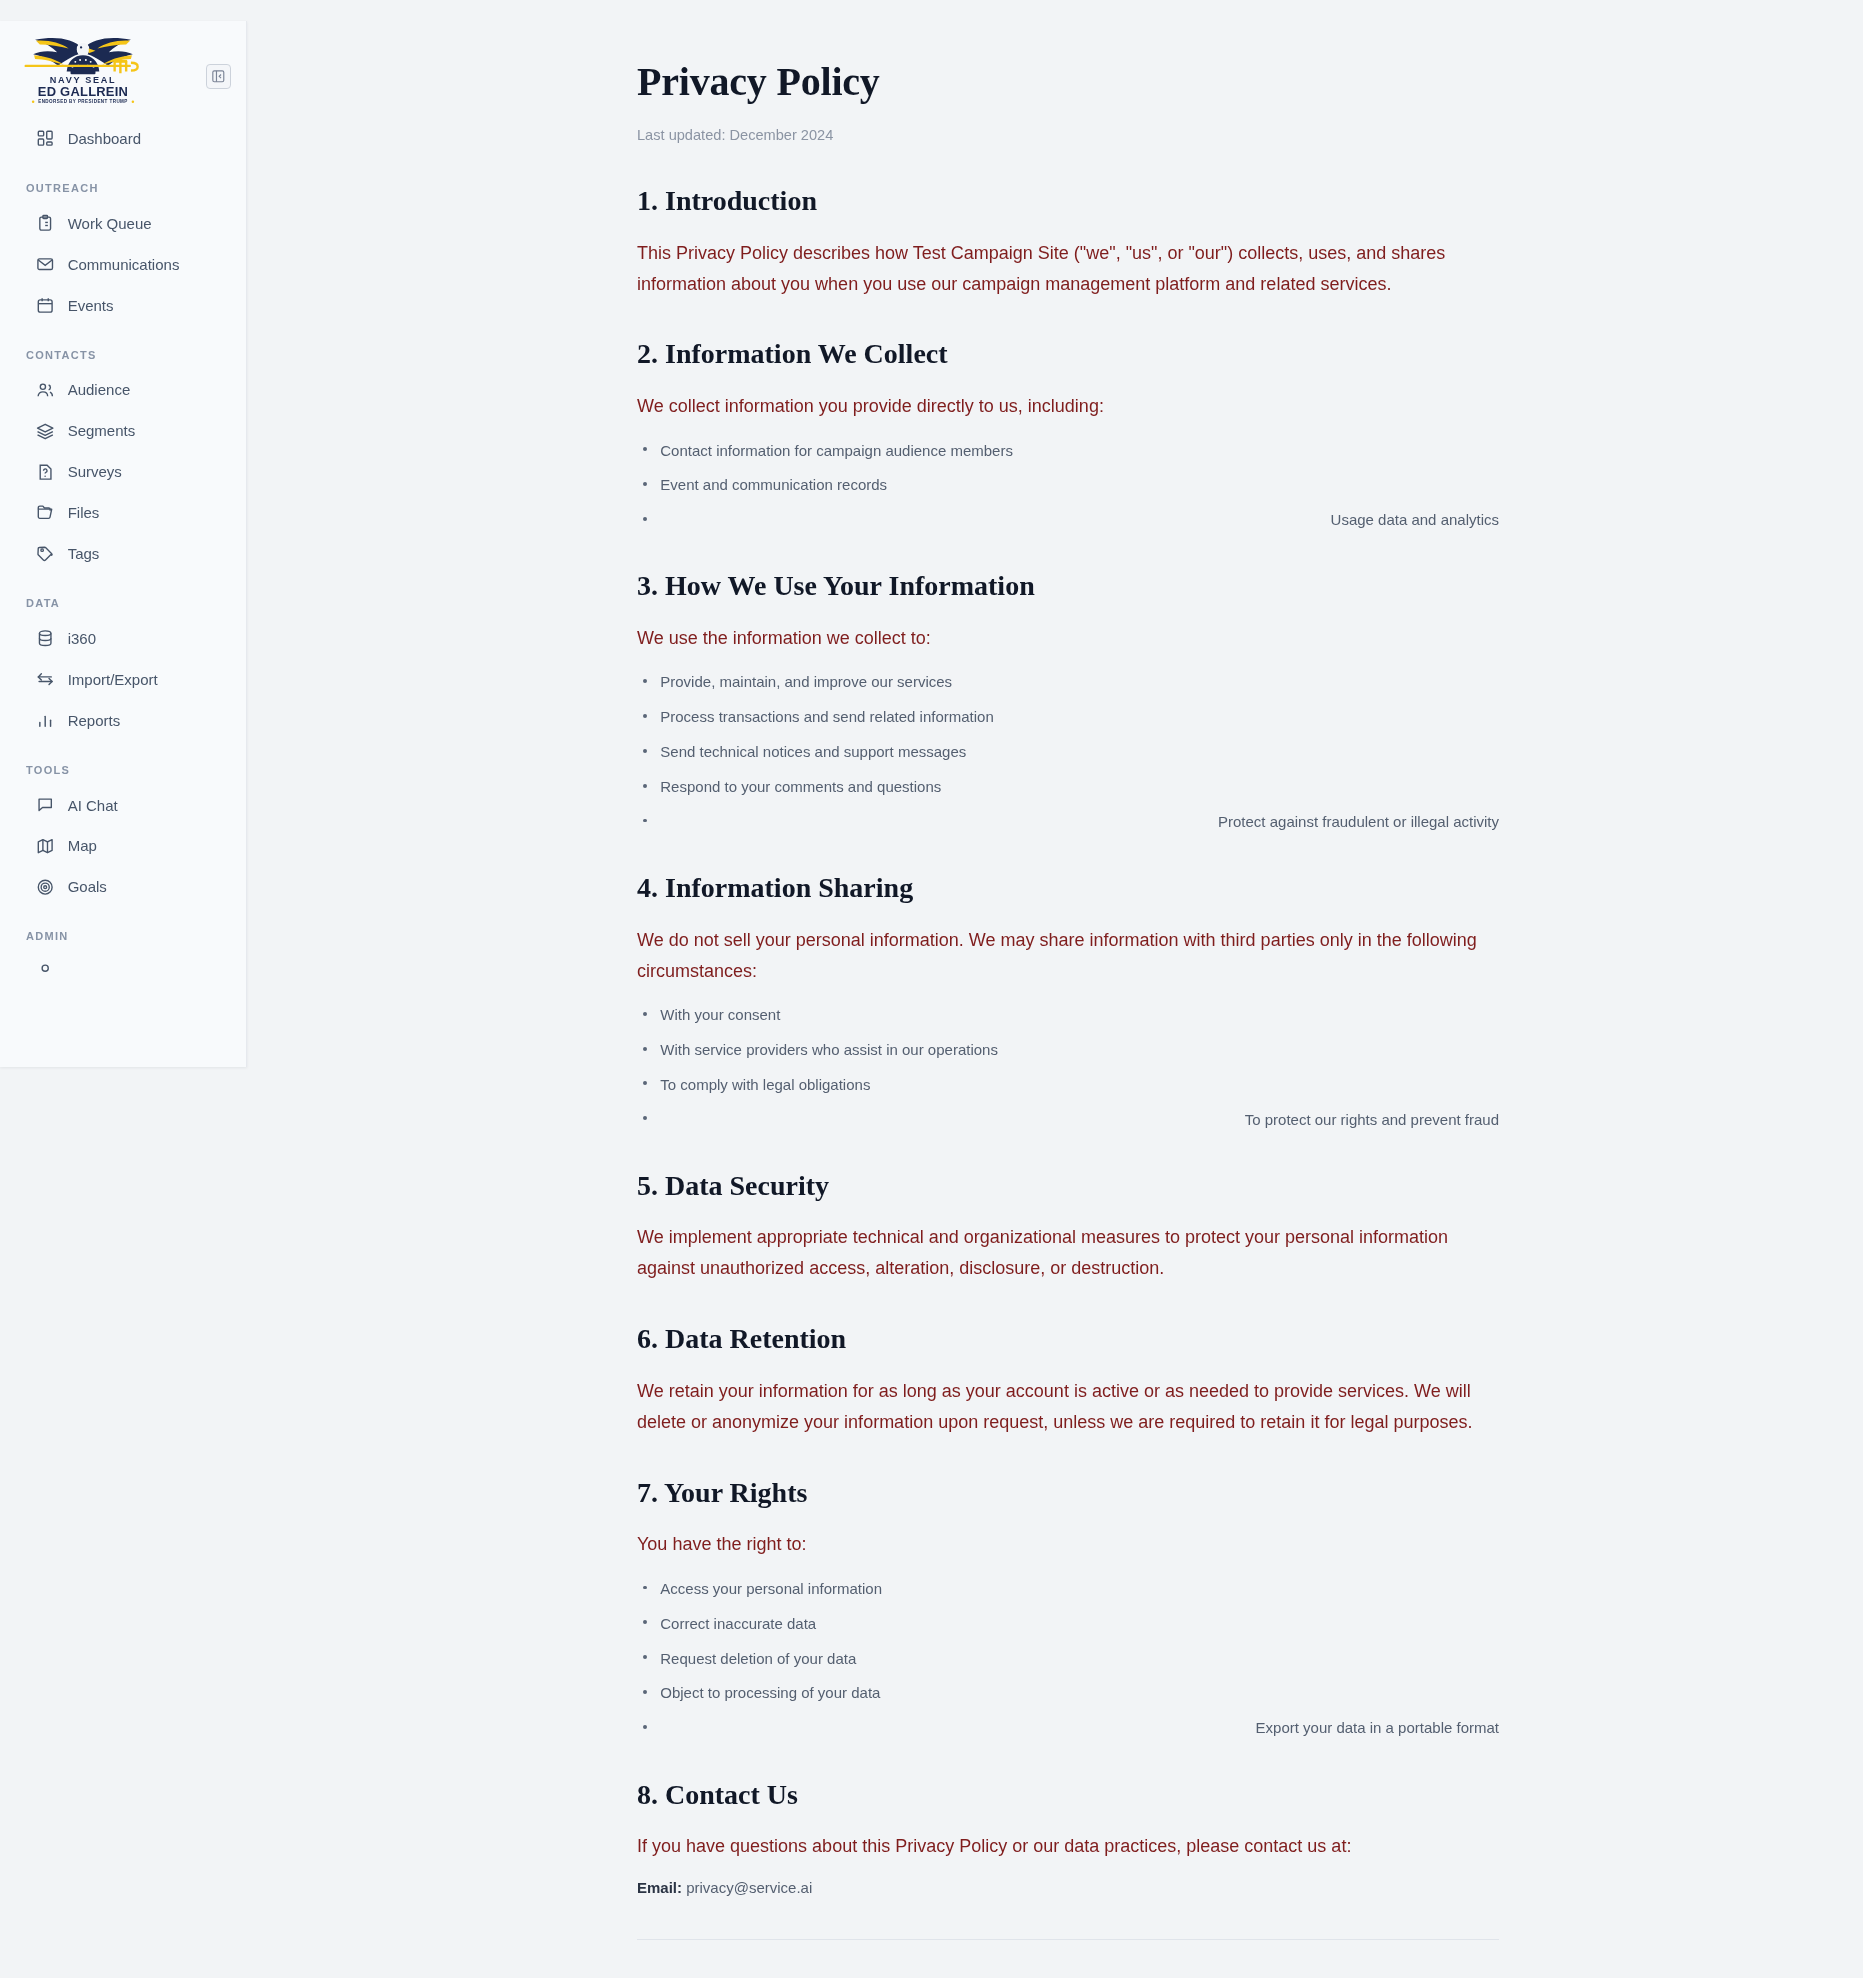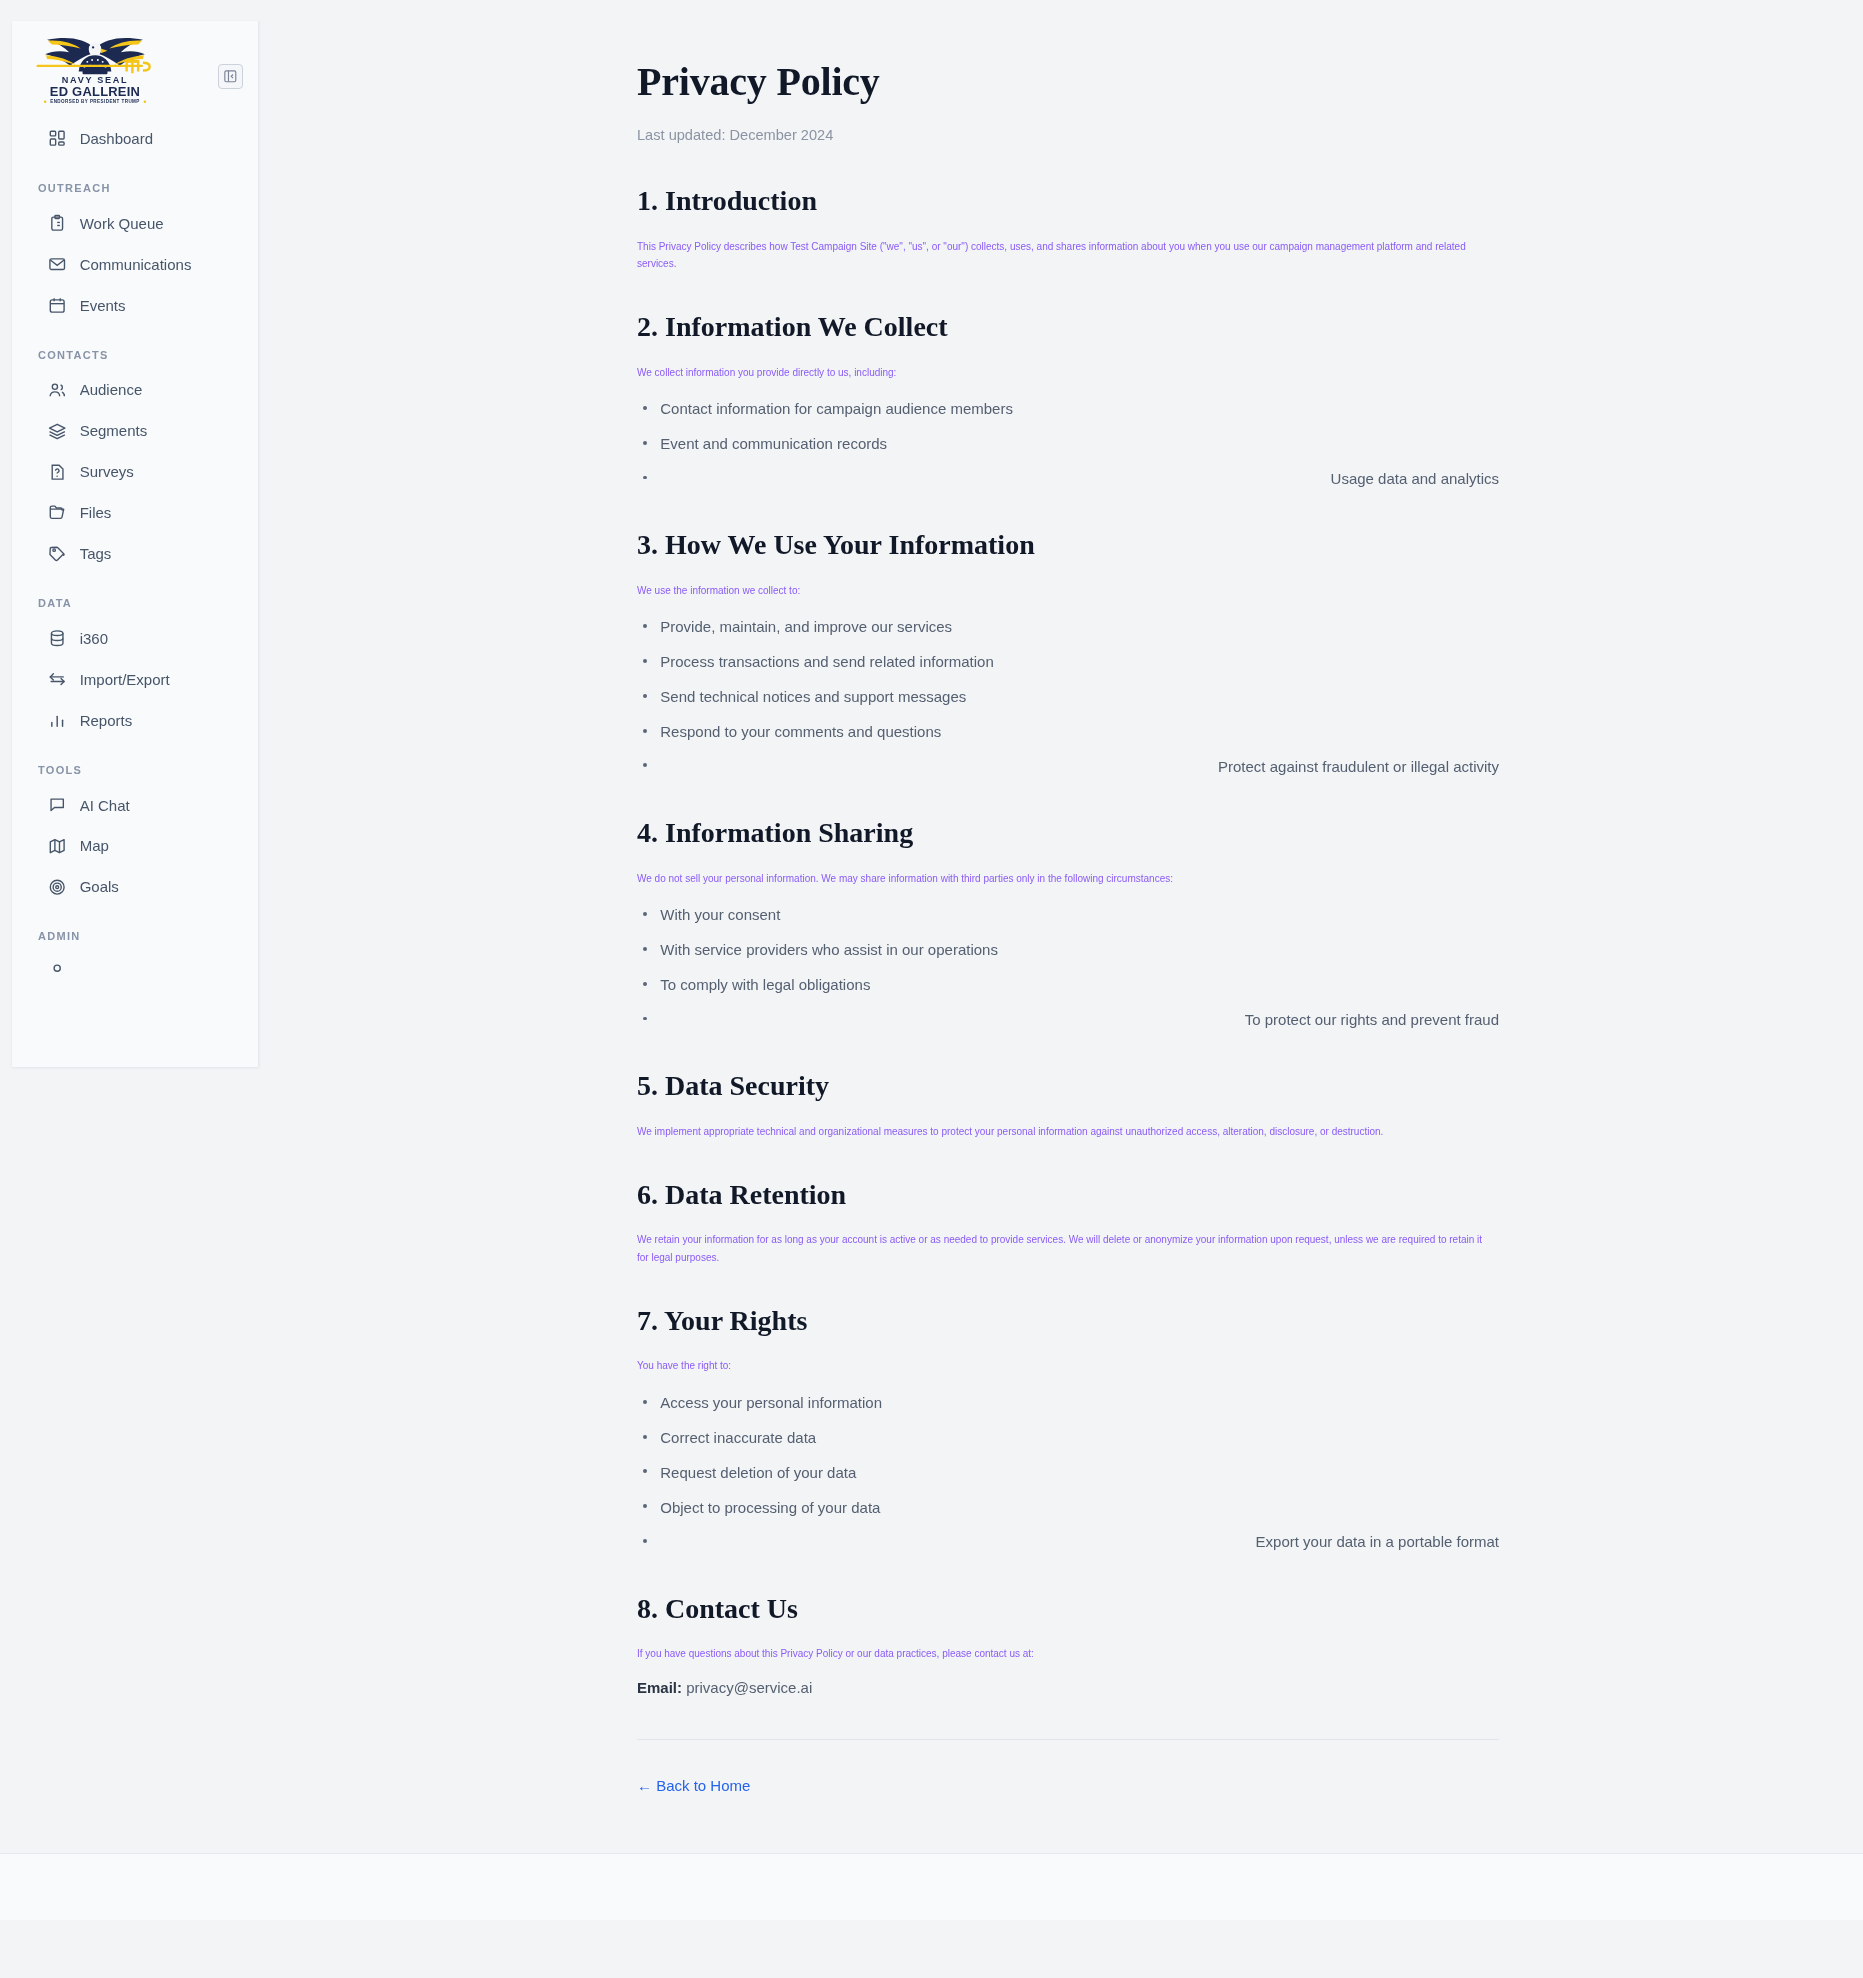--- a/index.html
+++ b/index.html
@@ -15,21 +15,21 @@
   .page {
     position: relative;
     width: 1863px;
     min-height: 1979px;
     background: #f2f4f6;
   }
 
   
   .sidebar {
     position: absolute;
-    top: 0; left: 12px;
+    top: 0; left: 0;
     width: 247px;
     height: 1046px;
     background: #f8fafc;
     border-right: 1px solid #e6e9ee;
     box-shadow: 0 1px 2.9px rgba(15,23,42,.07);
     overflow: hidden;
     z-index: 5;
   }
 
   .logo-wrap {
@@ -116,23 +116,23 @@
     font-weight: 700;
     color: #111827;
     margin-bottom: 20.4px;
     line-height: 1.15;
   }
 
   .sec { margin-bottom: 39px; }
   .sec:last-child { margin-bottom: 0; }
 
   p.body-text {
-    font-size: 10px;
+    font-size: 18px;
     line-height: 1.72;
-    color: #8b5cf6;
+    color: #7f1d1d;
     margin-bottom: 0;
     max-width: 846px;
   }
 
   ul.bullets {
     list-style: none;
     margin-top: 16.5px;
     padding-left: 2.9px;
   }
   ul.bullets li {

